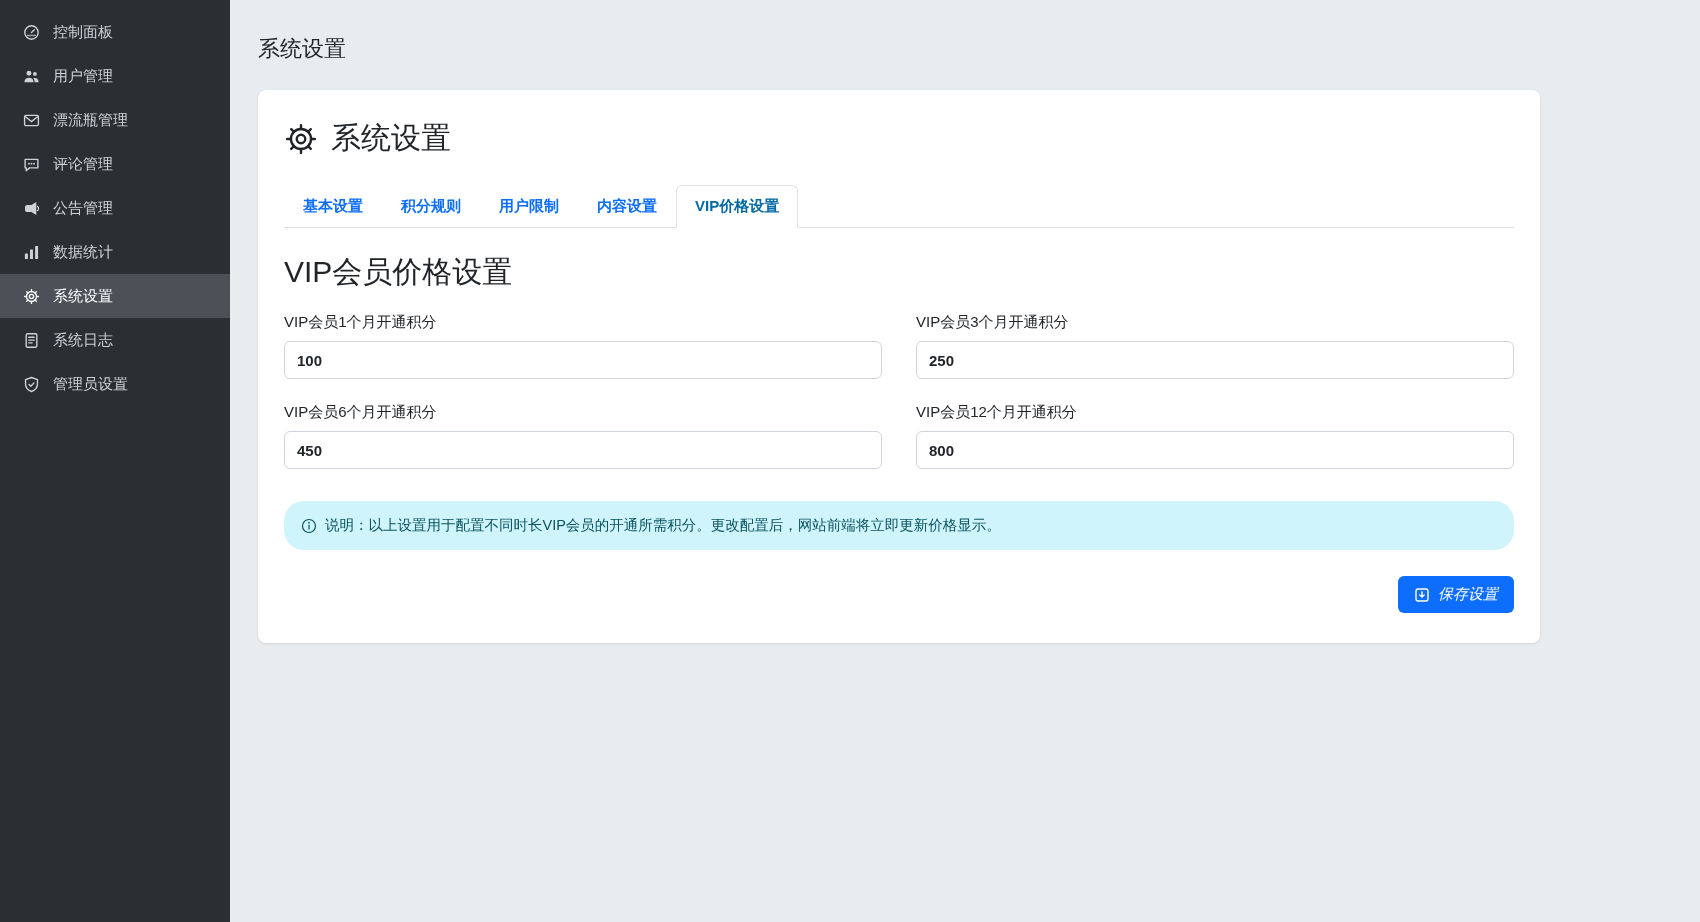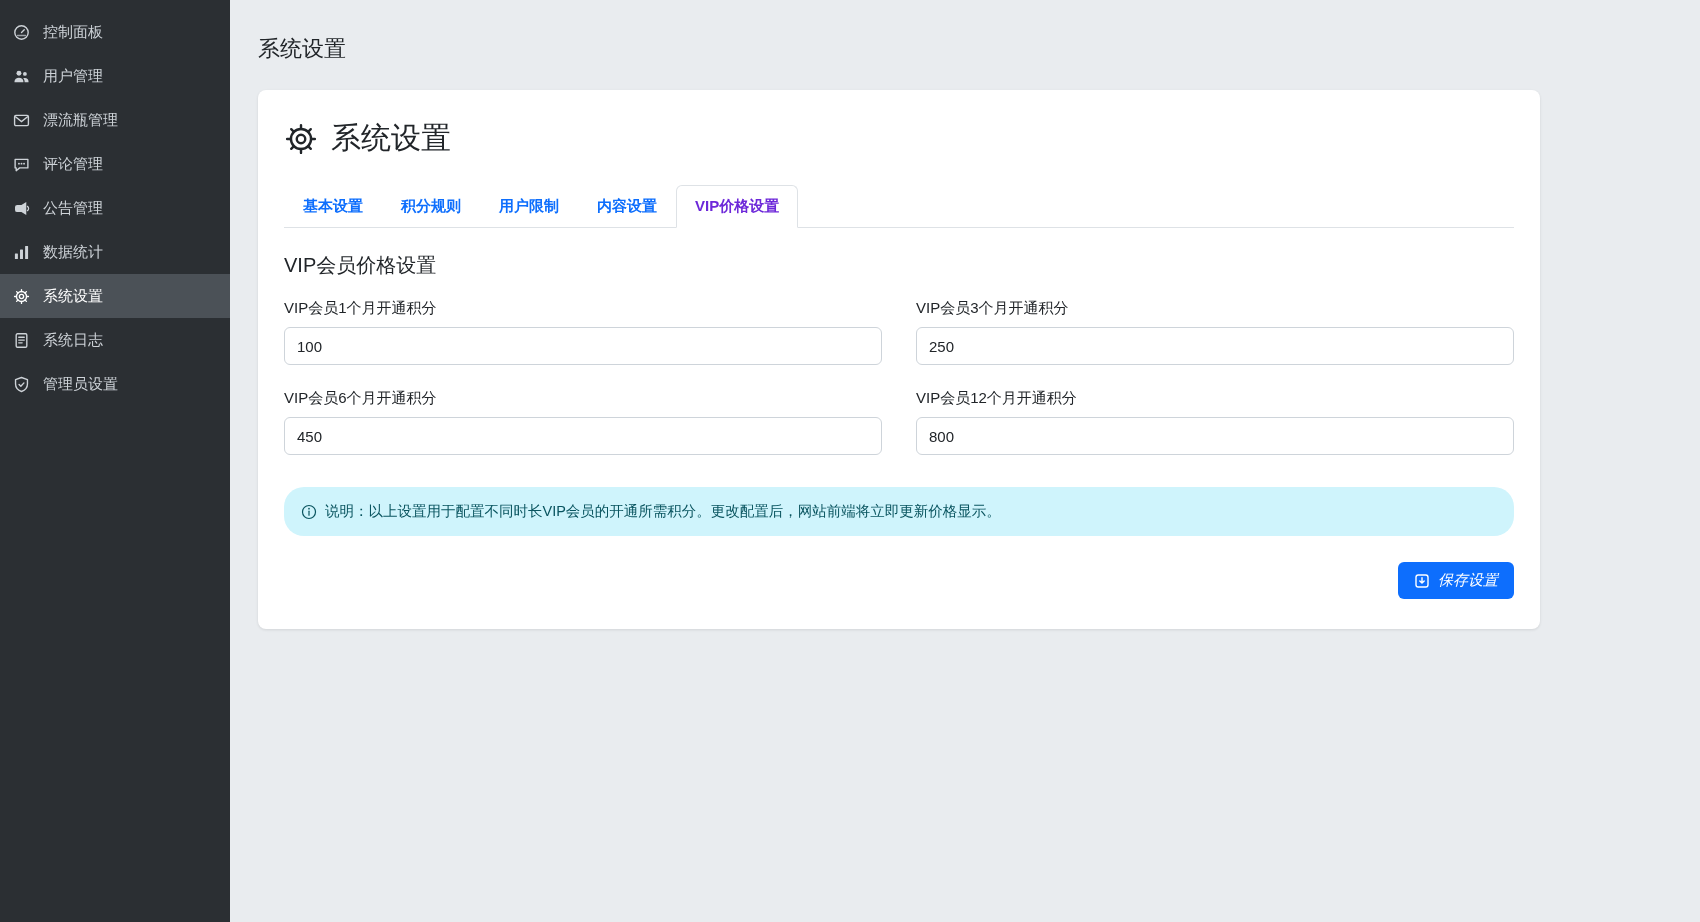--- a/index.html
+++ b/index.html
@@ -11,21 +11,21 @@
   }
   .app { display:flex; width:1700px; height:922px; overflow:hidden; }
 
   
   .sidebar {
     width:230px; flex:0 0 230px; height:100%;
     background:#2b2f33; padding-top:10px;
   }
   .side-item {
     display:flex; align-items:center; gap:13px;
-    height:44px; padding:0 13px;
+    height:44px; padding:0 23px;
     color:#ced3d8; font-size:15px; cursor:pointer;
     user-select:none;
   }
   .side-item.active { background:#4b5157; color:#fff; }
   .side-item .icn { width:17px; height:17px; flex:0 0 17px; display:inline-flex; }
   .side-item .icn svg { width:100%; height:100%; }
 
   
   .main {
     flex:1; padding:26px 160px 0 28px; overflow:hidden;
@@ -49,36 +49,37 @@
   
   .tabs { display:flex; border-bottom:1px solid #dee2e6; }
   .tab {
     appearance:none; background:none; border:1px solid transparent;
     margin-bottom:-1px; padding:11px 18px;
     font-family:inherit; font-size:15px; font-weight:700;
     color:#0d6efd; cursor:pointer;
     border-radius:6px 6px 0 0;
   }
   .tab.active {
-    color:#6d28d9; background:#fff;
+    color:#0369a1; background:#fff;
     border-color:#dee2e6 #dee2e6 #fff;
   }
 
-  .section-title { font-size:20px; font-weight:500; margin:24px 0 20px; }
+  .section-title { font-size:30px; font-weight:500; margin:24px 0 20px; }
 
   .form-grid {
     display:grid; grid-template-columns:1fr 1fr;
     column-gap:34px; row-gap:24px;
   }
   .field label { display:block; font-size:15px; margin-bottom:9px; color:#212529; }
   .field input {
     width:100%; height:38px;
     border:1px solid #ced4da; border-radius:6px;
     padding:6px 12px; font-size:15px; font-family:inherit; color:#212529;
     background:#fff;
+    font-weight:bold;
   }
 
   .alert {
     margin-top:32px;
     background:#cff4fc; color:#09545f;
     border-radius:20px; padding:15px 17px;
     font-size:14.5px; display:flex; align-items:center; gap:8px;
   }
   .alert .icn { width:16px; height:16px; flex:0 0 16px; display:inline-flex; }
   .alert .icn svg { width:100%; height:100%; }

